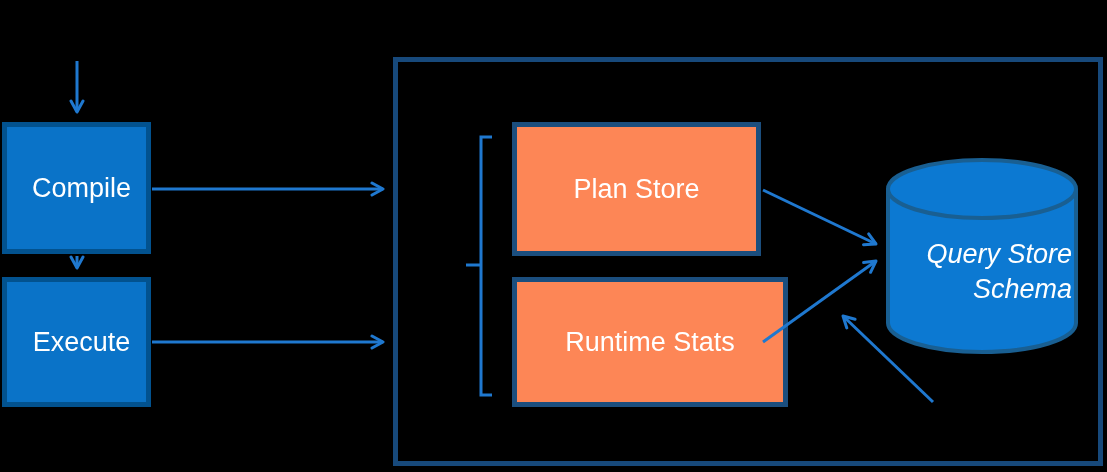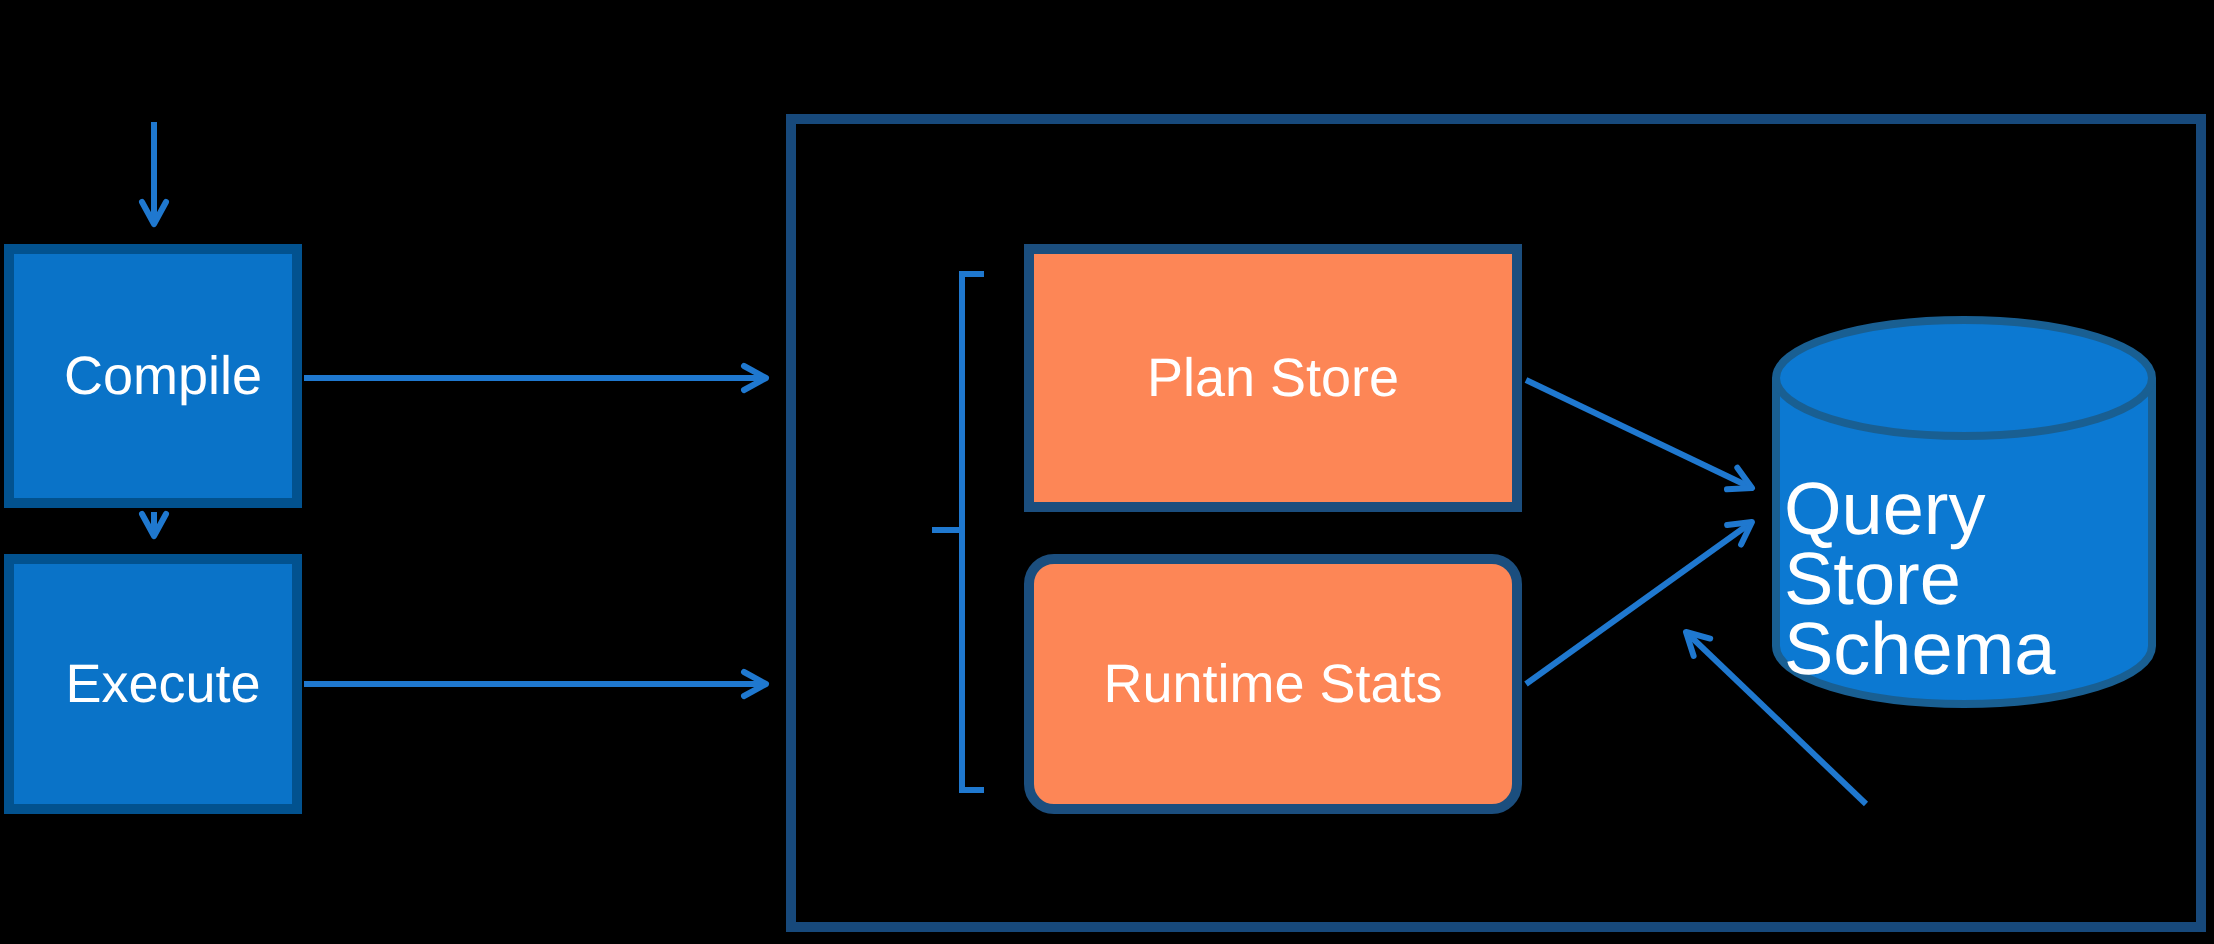--- a/index.html
+++ b/index.html
@@ -37,22 +37,23 @@
     color:var(--text,#fff);
     display:flex;align-items:center;justify-content:center;
     font-size:27px;
   }
   .container-rect{
     border:5px solid var(--container-border,#17497b);
     background:transparent;
   }
   .cyl-label{
     color:var(--text,#fff);
-    font-size:37px;line-height:35px;
-    text-align:left;
+    font-size:27px;line-height:35px;
+    text-align:right;
+    font-style:italic;
   }
   svg.overlay{position:absolute;left:0;top:0;}
   .edge{stroke:var(--arrow,#1f78cf);stroke-width:3;fill:none;}
   .marker-path{stroke:var(--arrow,#1f78cf);stroke-width:3;fill:none;stroke-linecap:round;stroke-linejoin:round;}
   .bracket{stroke:var(--arrow,#1f78cf);stroke-width:3;fill:none;}
   .cyl-body{fill:var(--cylinder-fill,#0c79d2);stroke:var(--cylinder-border,#195f92);stroke-width:4;}
 </style>
 </head>
 <body>
 
@@ -65,21 +66,21 @@
   </div>
 
   <div class="abs proc-box" style="left:2px;top:277px;width:149px;height:130px;">
     <span>Execute</span>
   </div>
 
   <div class="abs store-box" style="left:512px;top:122px;width:249px;height:134px;">
     <span>Plan Store</span>
   </div>
 
-  <div class="abs store-box" style="left:512px;top:277px;width:249px;height:130px;border-radius:15px;">
+  <div class="abs store-box" style="left:512px;top:277px;width:276px;height:130px;">
     <span>Runtime Stats</span>
   </div>
 
   <svg class="overlay" width="1107" height="472" viewBox="0 0 1107 472">
     <defs>
       <marker id="arrowhead" markerUnits="userSpaceOnUse" markerWidth="18" markerHeight="16" viewBox="0 0 18 16" refX="14" refY="8" orient="auto">
         <path class="marker-path" d="M3 2 L14 8 L3 14"></path>
       </marker>
     </defs>
 

